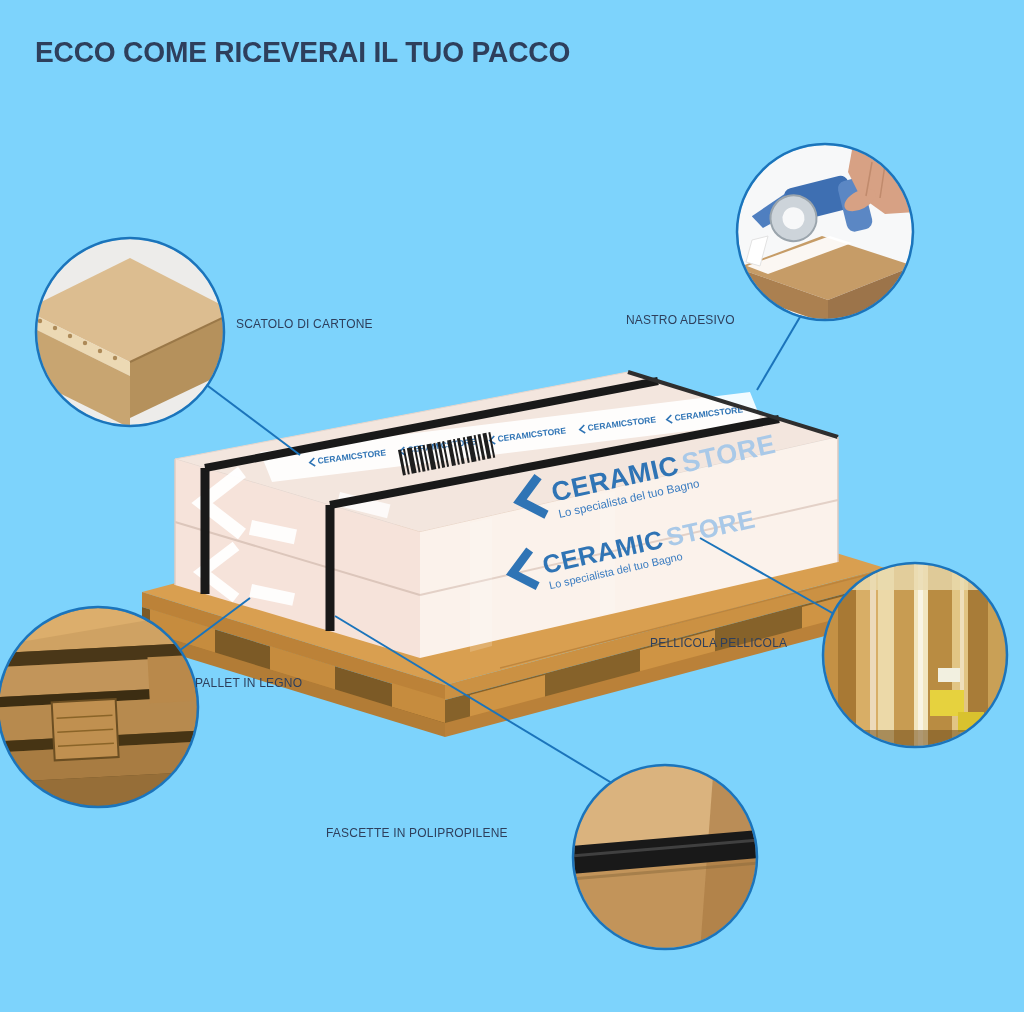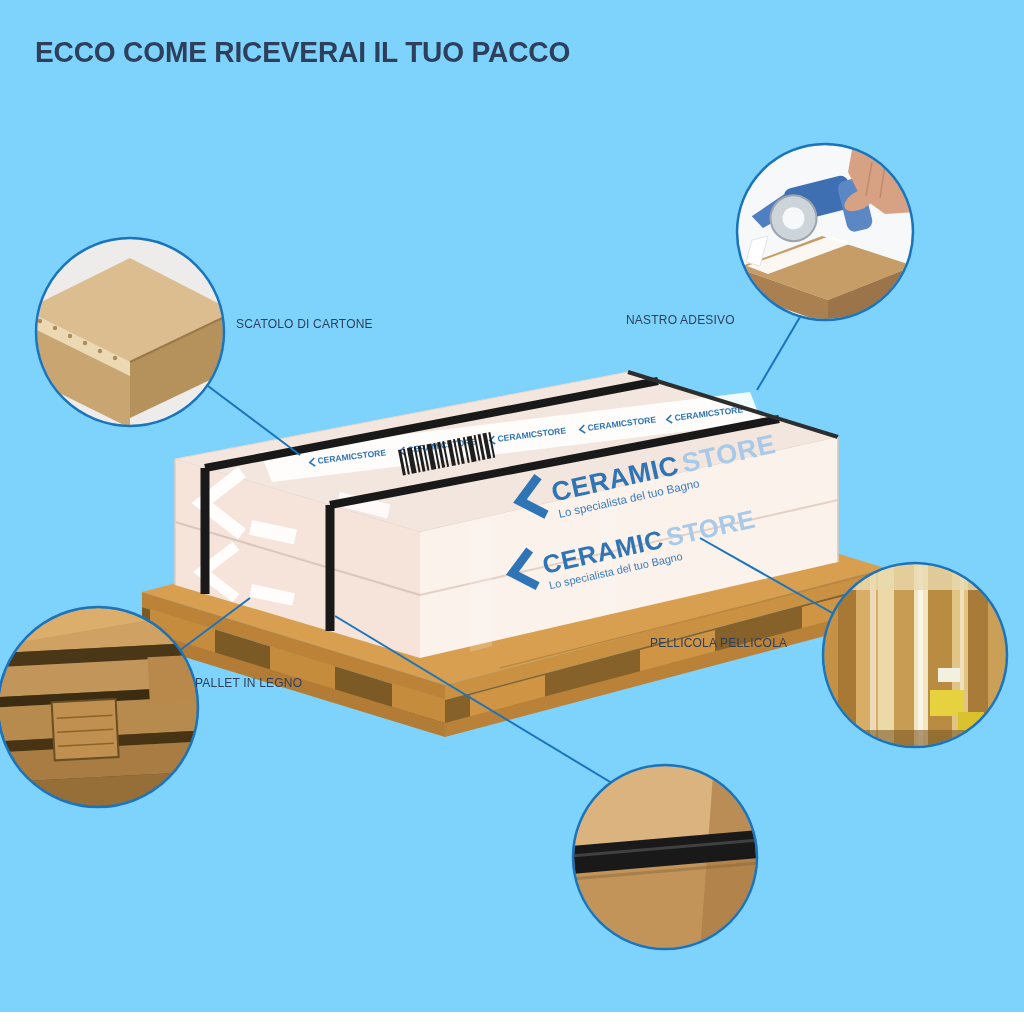--- a/index.html
+++ b/index.html
@@ -250,13 +250,14 @@
       <line x1="570" y1="856" x2="760" y2="840" stroke="#404040" stroke-width="3"></line>
       <line x1="570" y1="879" x2="760" y2="863" stroke="#8a6a3c" stroke-width="3" opacity="0.5"></line>
     </g>
     <circle cx="665" cy="857" r="92" fill="none" stroke="#1b74bb" stroke-width="2.5"></circle>
   </svg>
 
   <div class="callout-label" style="left:236px;top:317px">SCATOLO DI CARTONE</div>
   <div class="callout-label" style="left:626px;top:313px">NASTRO ADESIVO</div>
   <div class="callout-label" style="left:195px;top:676px">PALLET IN LEGNO</div>
   <div class="callout-label" style="left:650px;top:636px">PELLICOLA PELLICOLA</div>
+  <div class="callout-label" style="left:326px;top:826px">FASCETTE IN POLIPROPILENE</div>
 </div>
 
 </body></html>

